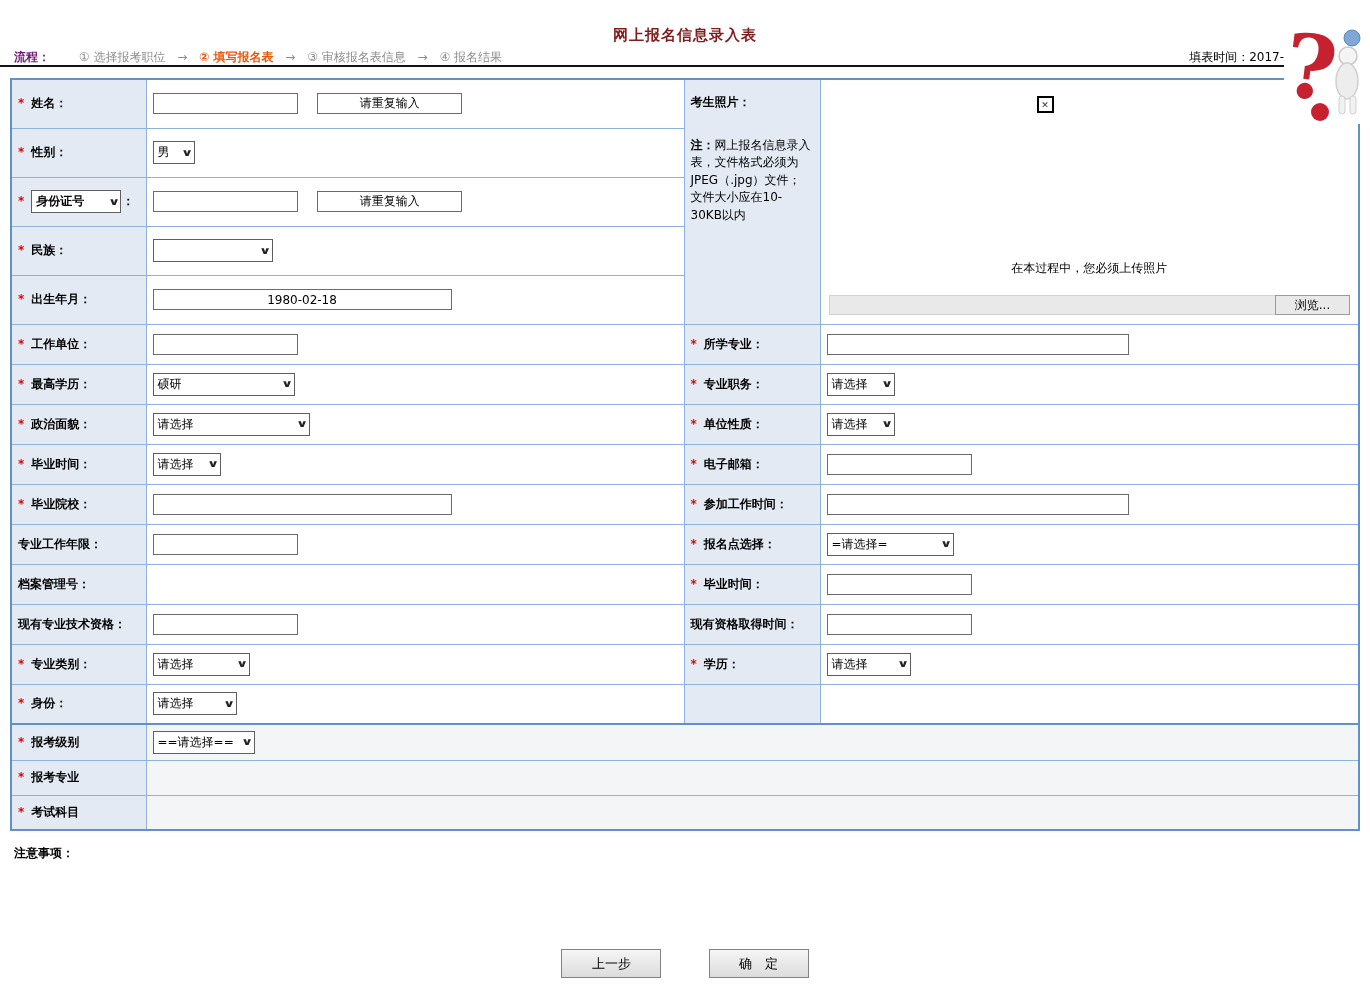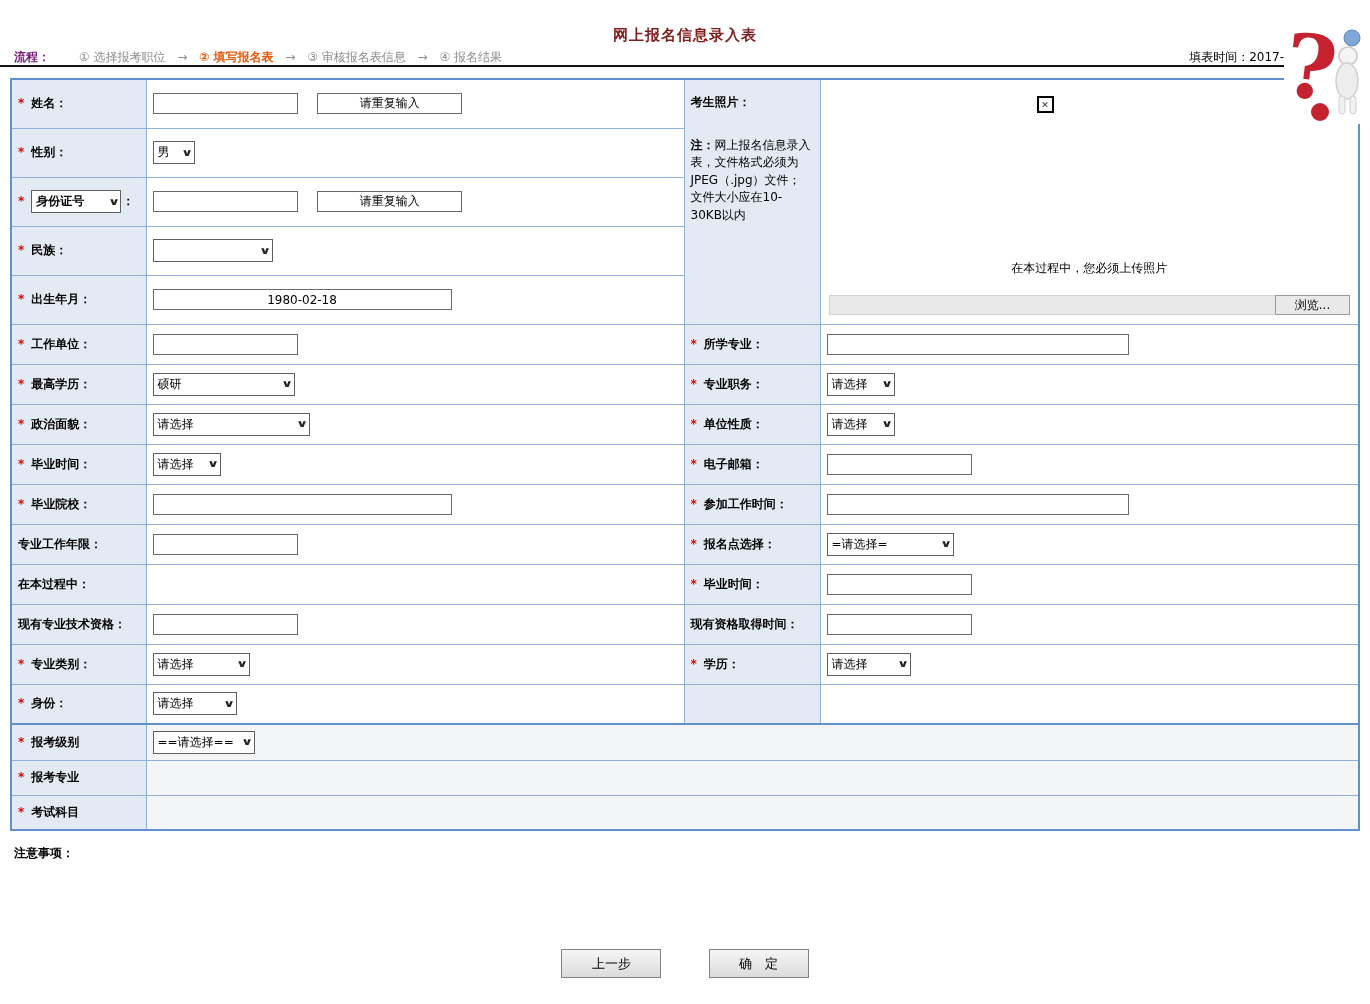--- a/index.html
+++ b/index.html
@@ -287,21 +287,21 @@
       <td class="fld">
         <span class="sel sw127">
           <span>=请选择=</span>
           <span class="chev">∨</span>
         </span>
       </td>
     </tr>
 
     <tr class="rm">
       <td class="lbl">
-        <span>在本过程中：</span>
+        <span>档案管理号：</span>
       </td>
       <td class="fld"></td>
       <td class="lbl">
         <span class="star">*</span><span>毕业时间：</span>
       </td>
       <td class="fld">
         <input class="ti w145" style="">
       </td>
     </tr>
 

